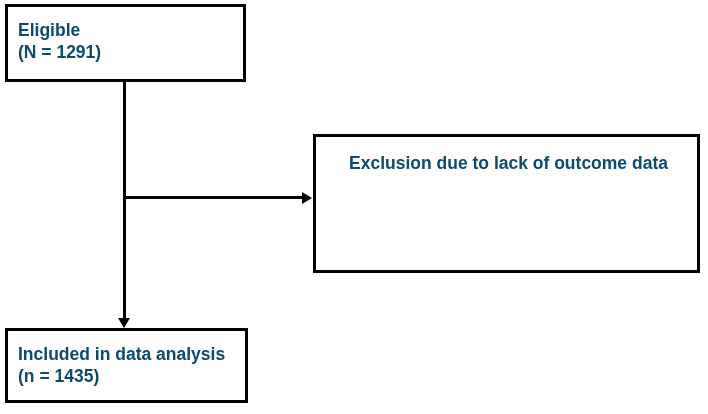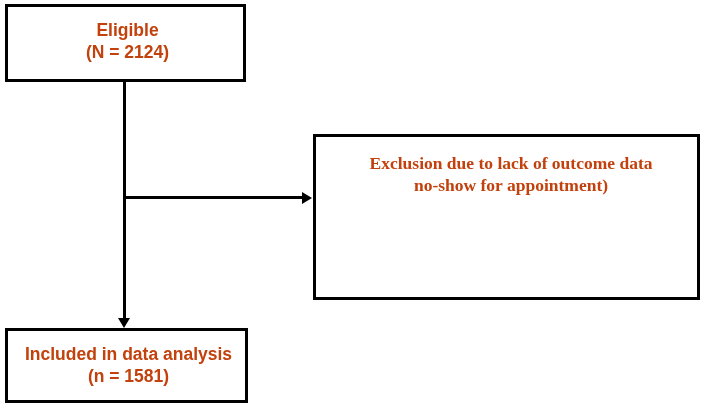--- a/index.html
+++ b/index.html
@@ -7,25 +7,24 @@
     padding: 0;
     background: #ffffff;
   }
   .figure {
     position: relative;
     width: 708px;
     height: 414px;
     background: #ffffff;
     font-family: "Liberation Sans", sans-serif;
     font-weight: 700;
-    color: #c2410c;
+    color: #0c4a6e;
     font-size: 17.5px;
     line-height: 21.5px;
     overflow: hidden;
-    text-align: center;
   }
   .box {
     position: absolute;
     border: 3px solid #000000;
     background: #ffffff;
     box-sizing: border-box;
   }
   .box .line {
     display: block;
     white-space: nowrap;
@@ -34,23 +33,22 @@
     left: 5px;
     top: 4px;
     width: 241px;
     height: 78px;
     padding: 13px 6px 6px 10px;
   }
   .box-exclusion {
     left: 313px;
     top: 134px;
     width: 387px;
-    height: 166px;
-    padding: 16px 8px 8px 17px;
-    font-family: Liberation Serif, serif;
+    height: 139px;
+    padding: 16px 8px 8px 33px;
   }
   .box-included {
     left: 5px;
     top: 328px;
     width: 243px;
     height: 75px;
     padding: 13px 6px 6px 10px;
   }
   .connector {
     position: absolute;
@@ -88,31 +86,30 @@
     border-left: 10px solid #000000;
   }
 </style>
 </head>
 <body>
 
 <div class="figure">
 
   <div class="box box-eligible">
     <span class="line">Eligible</span>
-    <span class="line">(N = 2124)</span>
+    <span class="line">(N = 1291)</span>
   </div>
 
   <div class="connector vline"></div>
   <div class="connector hline"></div>
   <div class="arrowhead arrow-down"></div>
   <div class="arrowhead arrow-right"></div>
 
   <div class="box box-exclusion">
     <span class="line">Exclusion due to lack of outcome data</span>
-    <span class="line">no-show for appointment)</span>
   </div>
 
   <div class="box box-included">
     <span class="line">Included in data analysis</span>
-    <span class="line">(n = 1581)</span>
+    <span class="line">(n = 1435)</span>
   </div>
 
 </div>
 
 </body></html>

